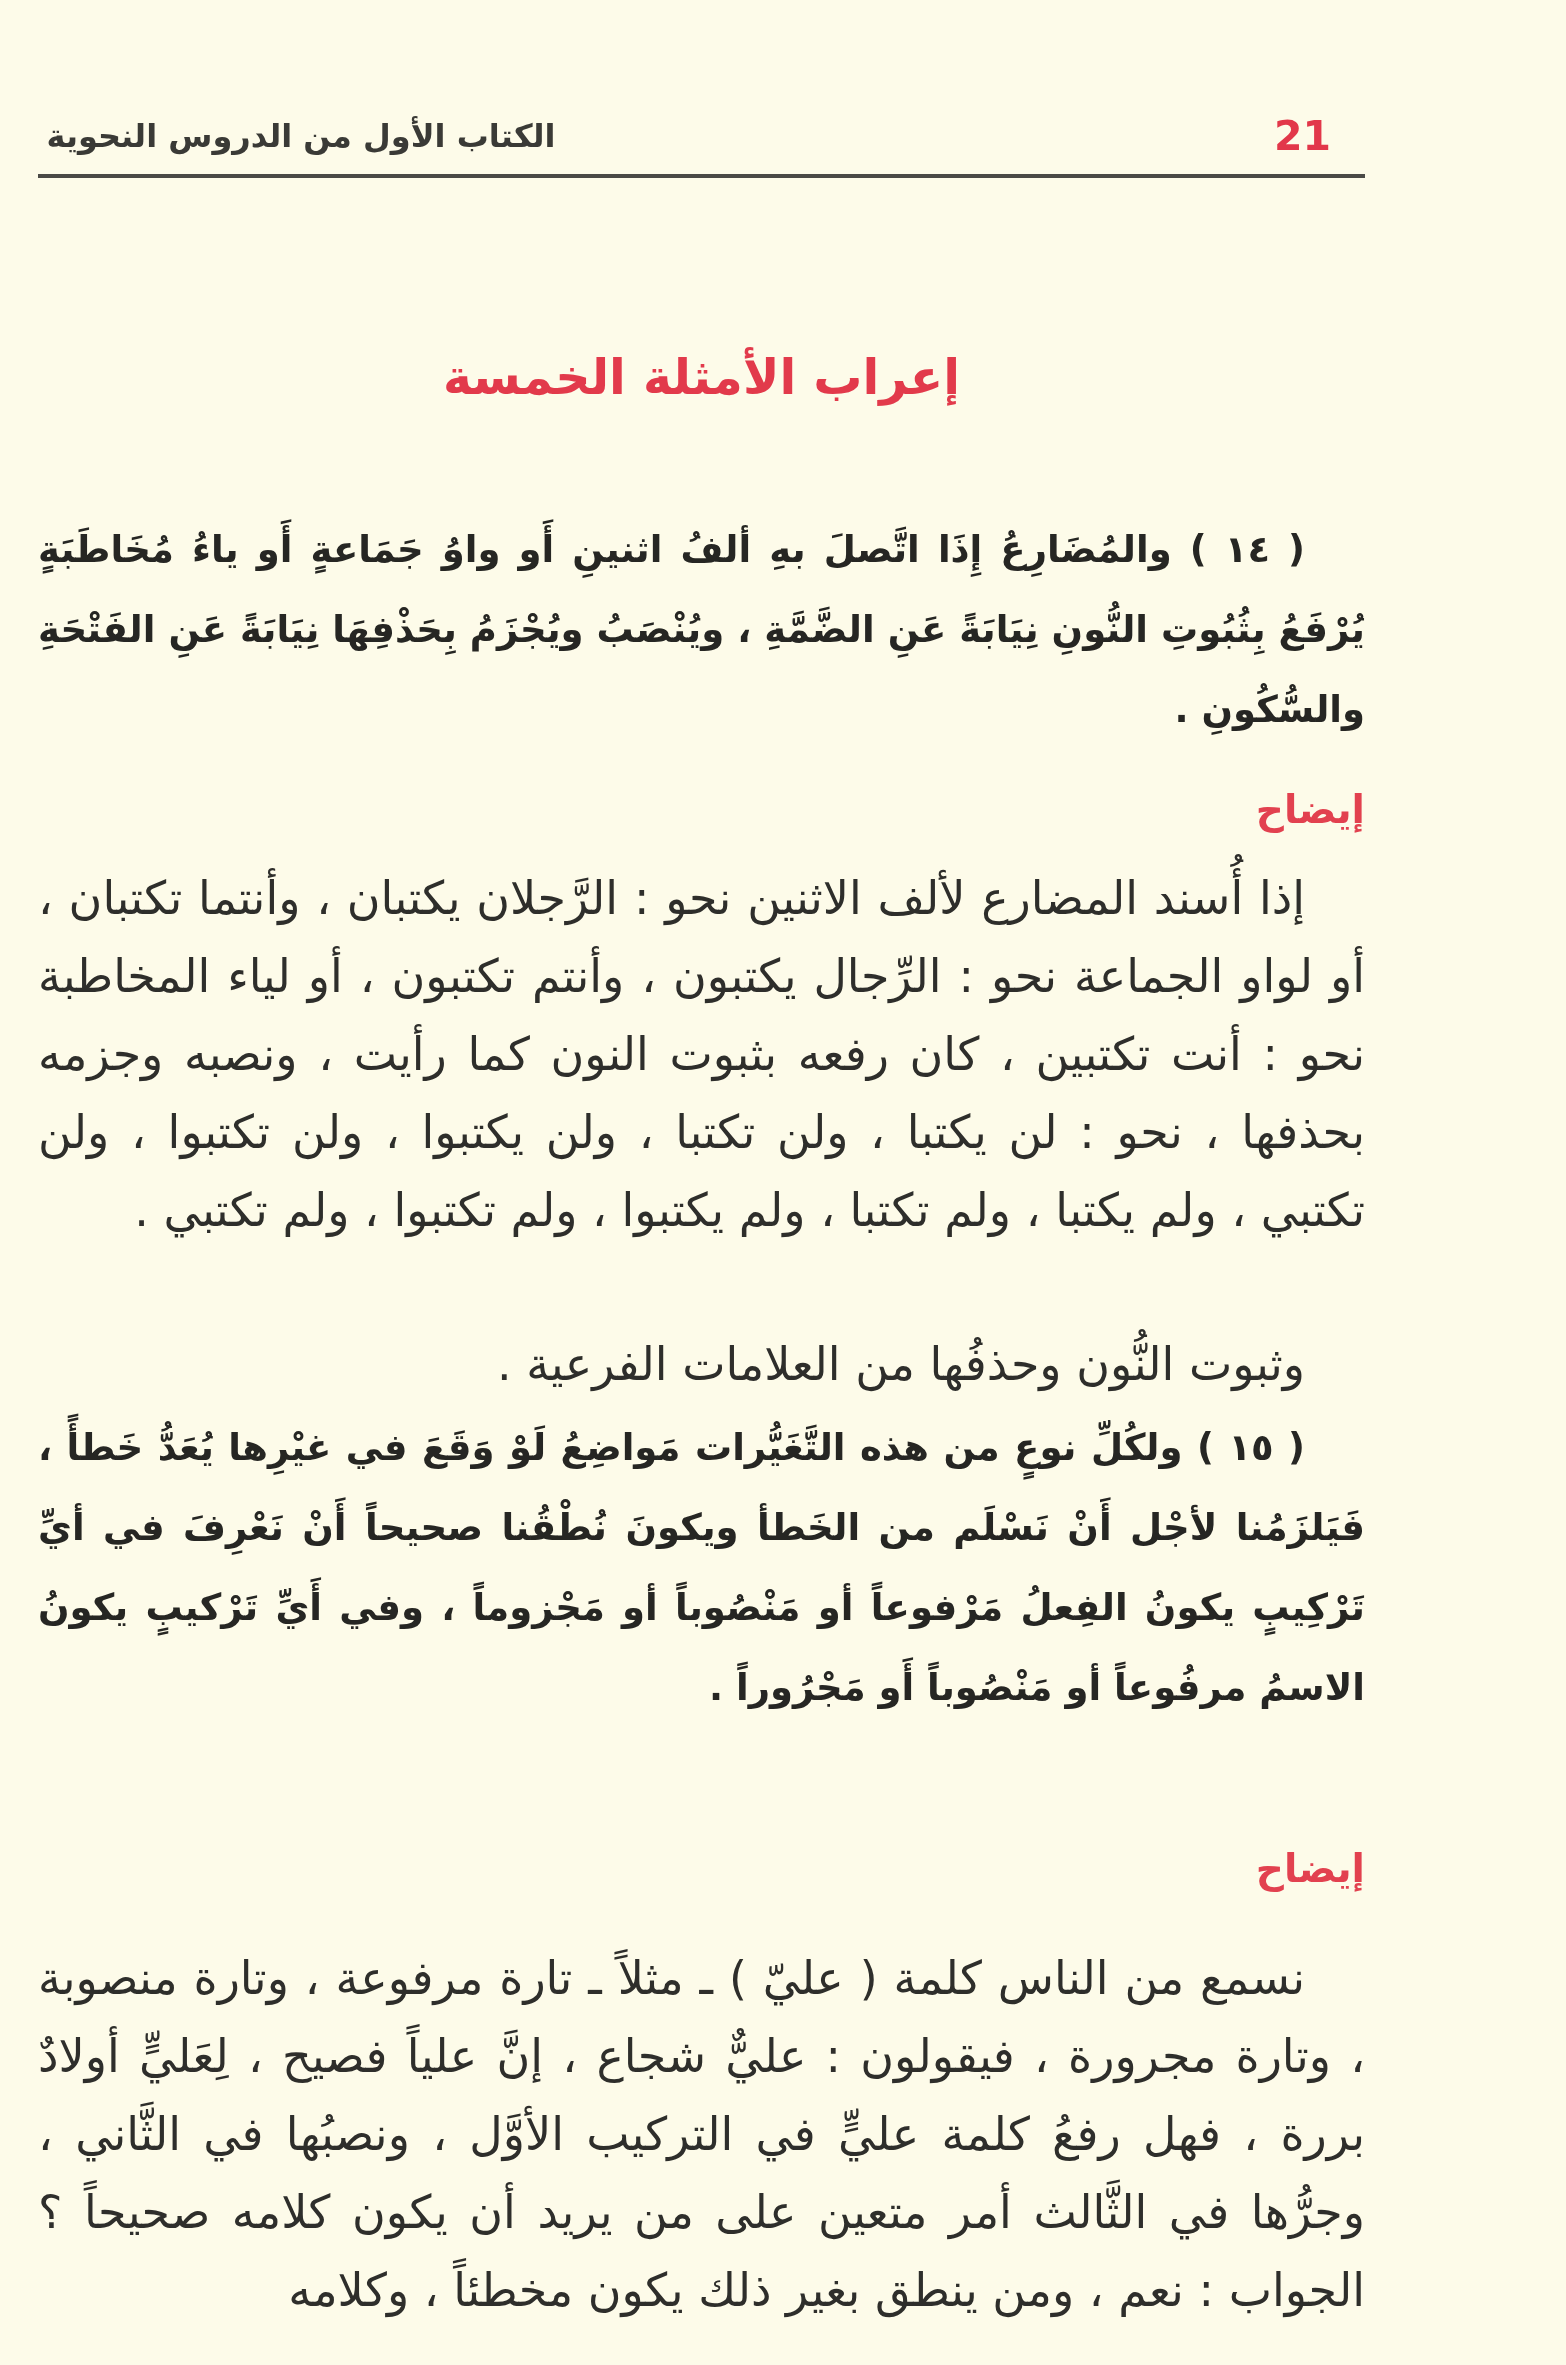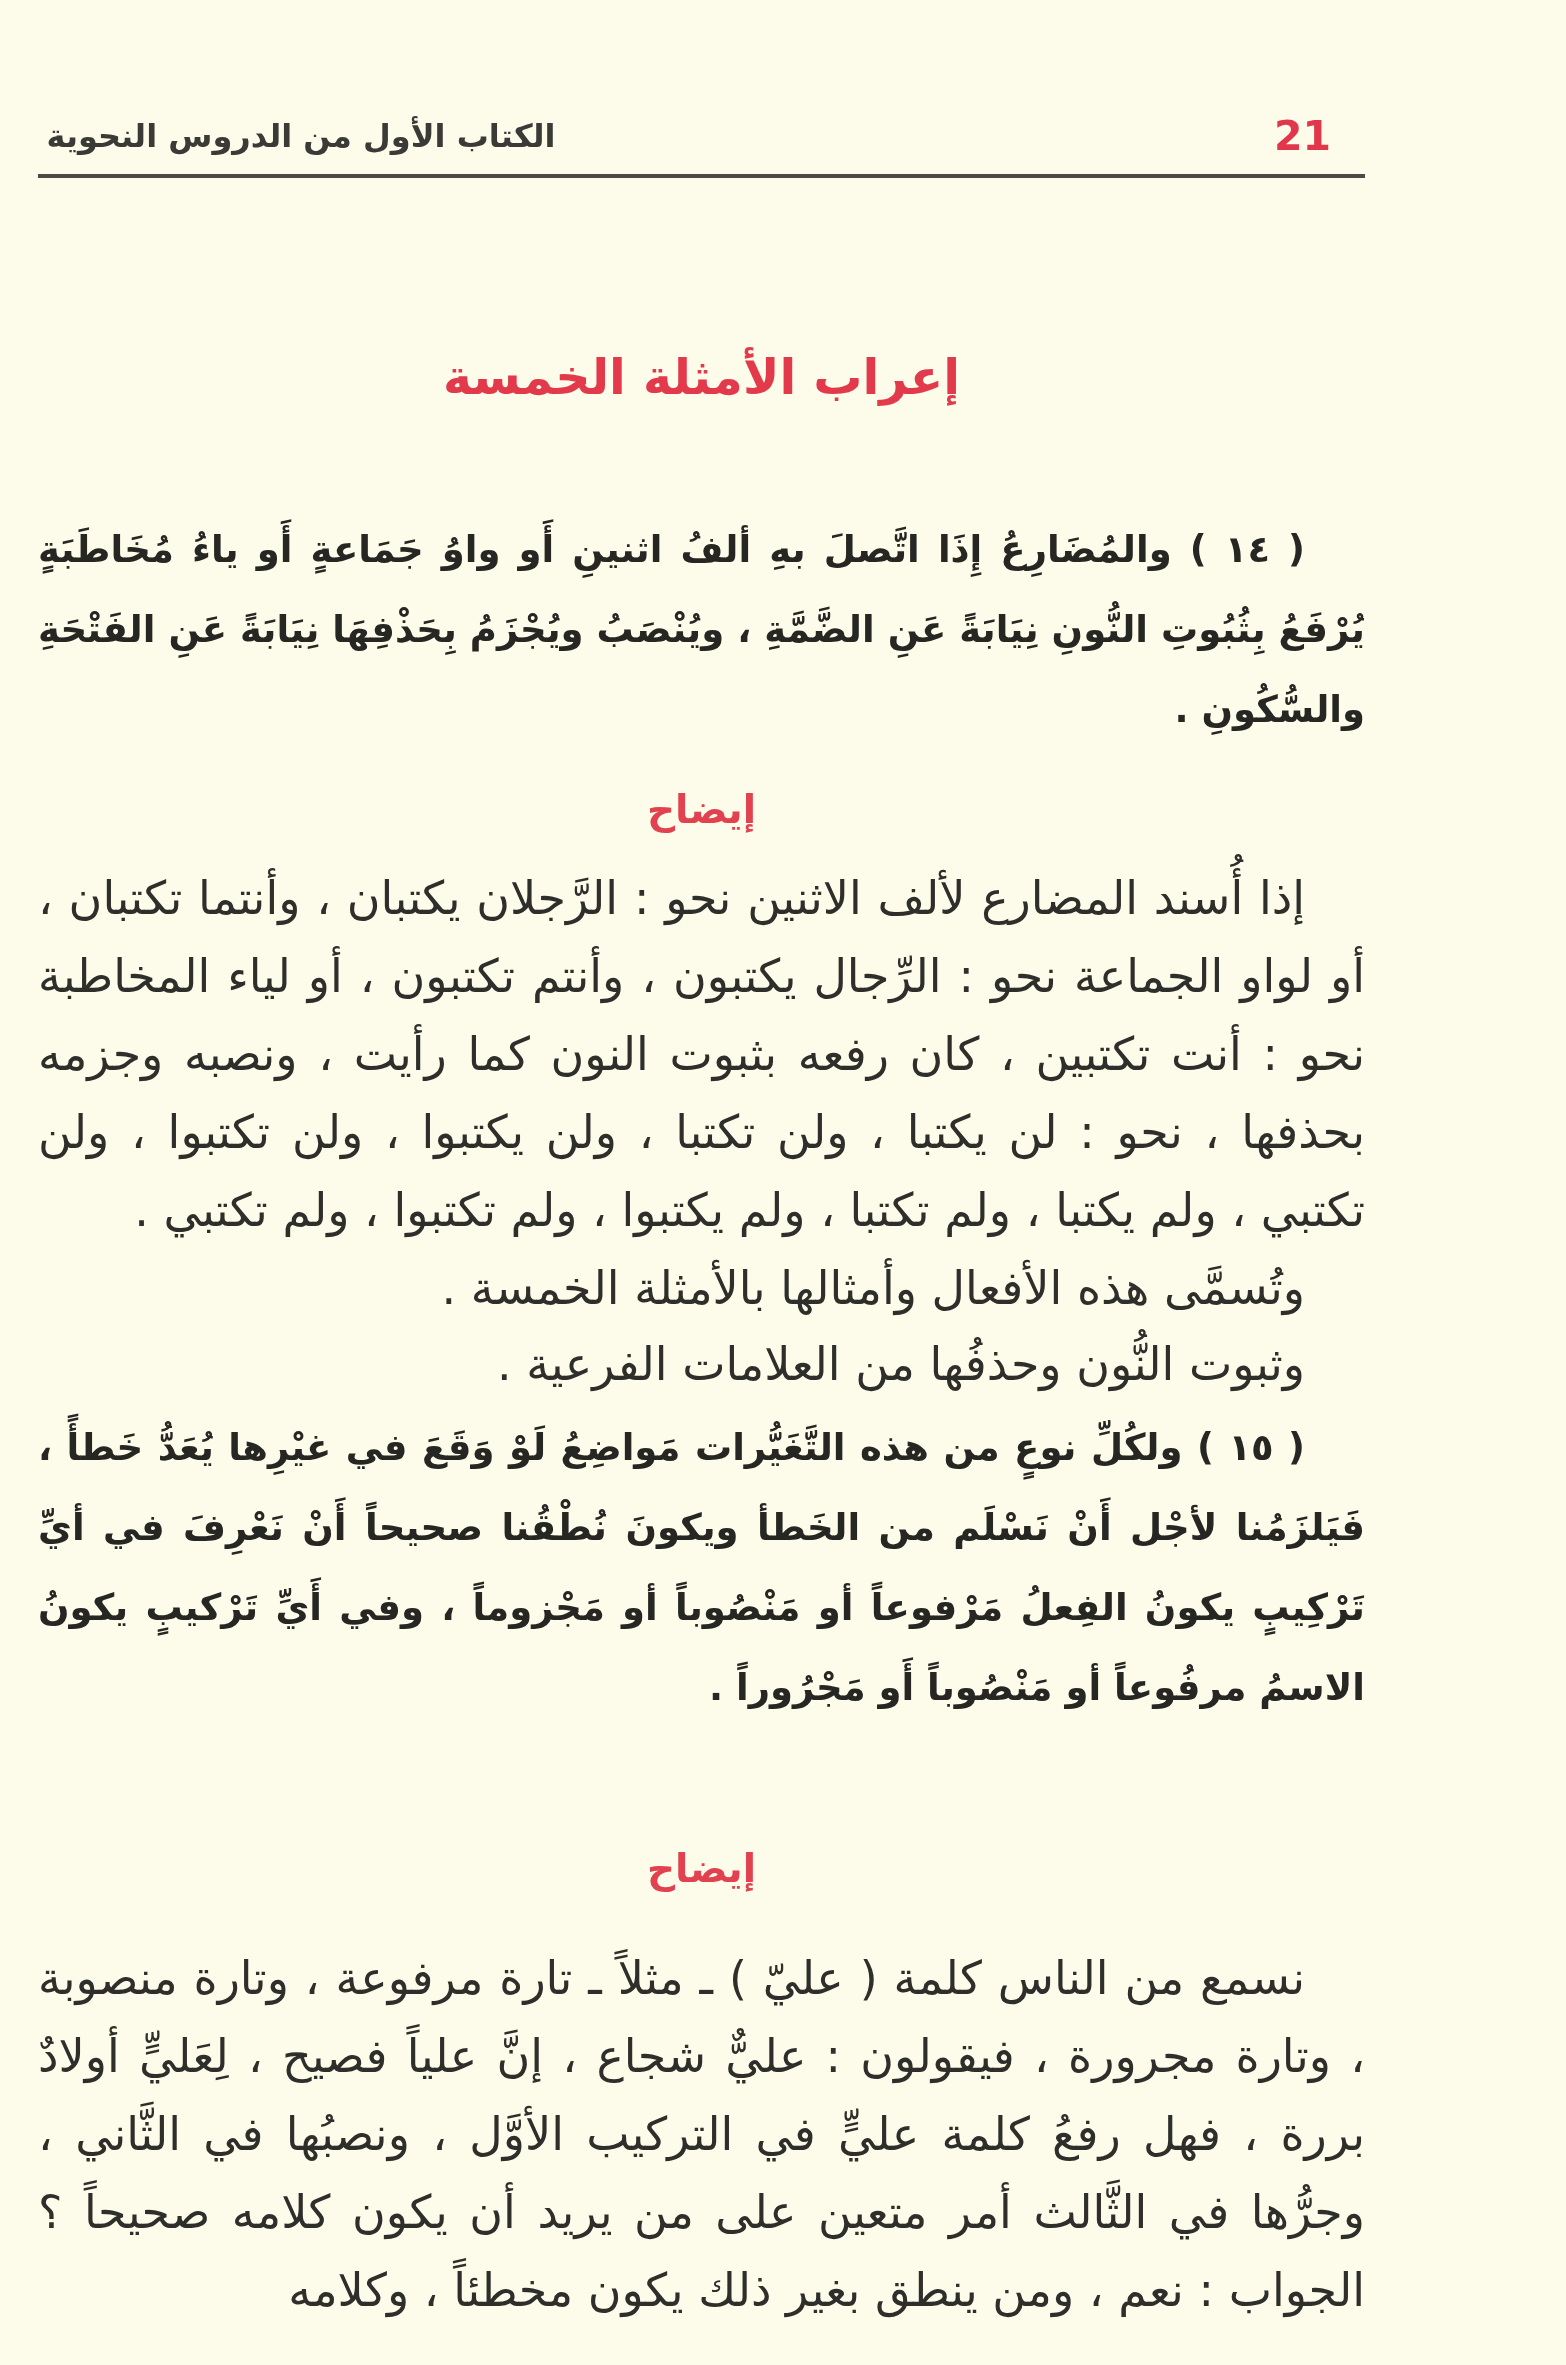--- a/index.html
+++ b/index.html
@@ -73,21 +73,20 @@
     .rule-text {
       font-size: 37px;
       font-weight: bold;
       line-height: 80px;
       color: #262623;
     }
     .explain-heading {
       position: absolute;
       left: 0;
       right: 0;
-      text-align: center;
       color: #e2414f;
       font-size: 39px;
       font-weight: bold;
     }
     .body-text {
       font-size: 46px;
       line-height: 78px;
       color: #2e2e2b;
     }
     .indent {
@@ -106,21 +105,20 @@
   <div class="header-rule"></div>
 
   <div class="chapter-title">إعراب الأمثلة الخمسة</div>
 
   <div class="block rule-text indent" style="top:510px;">( ١٤ ) والمُضَارِعُ إِذَا اتَّصلَ بهِ ألفُ اثنينِ أَو واوُ جَمَاعةٍ أَو ياءُ مُخَاطَبَةٍ يُرْفَعُ بِثُبُوتِ النُّونِ نِيَابَةً عَنِ الضَّمَّةِ ، ويُنْصَبُ ويُجْزَمُ بِحَذْفِهَا نِيَابَةً عَنِ الفَتْحَةِ والسُّكُونِ .</div>
 
   <div class="explain-heading" style="top:787px;">إيضاح</div>
 
   <div class="block body-text indent" style="top:859px;">إذا أُسند المضارع لألف الاثنين نحو : الرَّجلان يكتبان ، وأنتما تكتبان ، أو لواو الجماعة نحو : الرِّجال يكتبون ، وأنتم تكتبون ، أو لياء المخاطبة نحو : أنت تكتبين ، كان رفعه بثبوت النون كما رأيت ، ونصبه وجزمه بحذفها ، نحو : لن يكتبا ، ولن تكتبا ، ولن يكتبوا ، ولن تكتبوا ، ولن تكتبي ، ولم يكتبا ، ولم تكتبا ، ولم يكتبوا ، ولم تكتبوا ، ولم تكتبي .</div>
 
-  <div class="block body-text indent" style="top:1249px;">وتُسمَّى هذه الأفعال وأمثالها بالأمثلة الخمسة .</div>
 
   <div class="block body-text indent" style="top:1325px;">وثبوت النُّون وحذفُها من العلامات الفرعية .</div>
 
   <div class="block rule-text indent" style="top:1408px;">( ١٥ ) ولكُلِّ نوعٍ من هذه التَّغَيُّرات مَواضِعُ لَوْ وَقَعَ في غيْرِها يُعَدُّ خَطأً ، فَيَلزَمُنا لأجْل أَنْ نَسْلَم من الخَطأ ويكونَ نُطْقُنا صحيحاً أَنْ نَعْرِفَ في أيِّ تَرْكِيبٍ يكونُ الفِعلُ مَرْفوعاً أو مَنْصُوباً أو مَجْزوماً ، وفي أَيِّ تَرْكيبٍ يكونُ الاسمُ مرفُوعاً أو مَنْصُوباً أَو مَجْرُوراً .</div>
 
   <div class="explain-heading" style="top:1846px;">إيضاح</div>
 
   <div class="block body-text indent" style="top:1939px;">نسمع من الناس كلمة ( عليّ ) ـ مثلاً ـ تارة مرفوعة ، وتارة منصوبة ، وتارة مجرورة ، فيقولون : عليٌّ شجاع ، إنَّ علياً فصيح ، لِعَليٍّ أولادٌ بررة ، فهل رفعُ كلمة عليٍّ في التركيب الأوَّل ، ونصبُها في الثَّاني ، وجرُّها في الثَّالث أمر متعين على من يريد أن يكون كلامه صحيحاً ؟ الجواب : نعم ، ومن ينطق بغير ذلك يكون مخطئاً ، وكلامه</div>
 
 </div>

